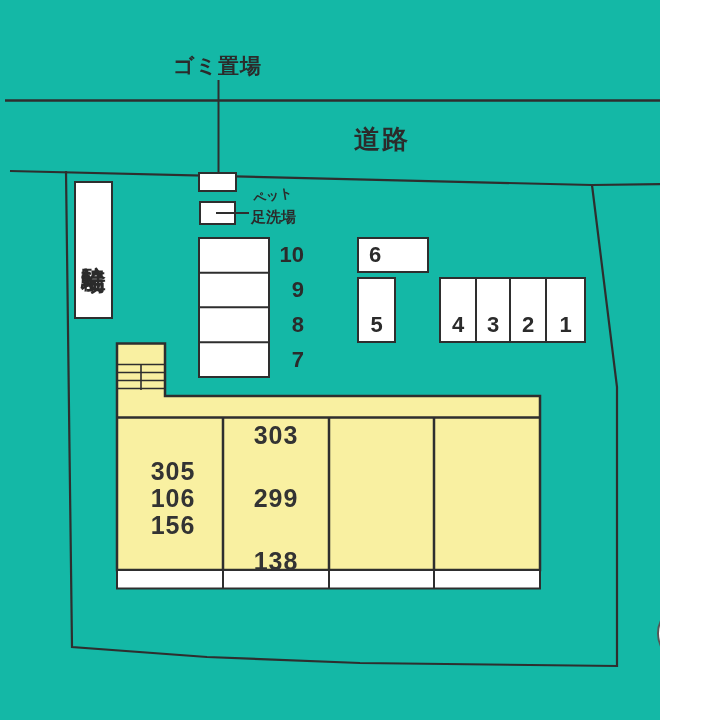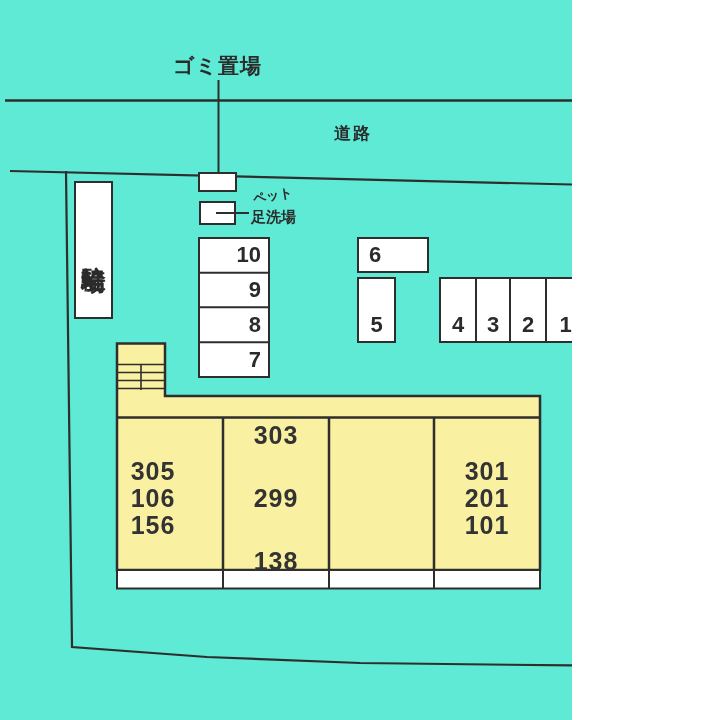--- a/index.html
+++ b/index.html
@@ -1,51 +1,51 @@
 <!DOCTYPE html>
 <html><head>
 <meta charset="utf-8">
 <style>
   html,body{margin:0;padding:0;background:#ffffff;}
   .canvas{
-    position:relative;width:572px;height:720px;background:#5eead4;overflow:hidden;
+    position:relative;width:660px;height:720px;background:#14b8a6;overflow:hidden;
     font-family:"Liberation Sans","DejaVu Sans",sans-serif;color:#222;
   }
   .canvas svg{position:absolute;left:0;top:0;}
   .lbl{position:absolute;color:#2b2b2b;font-weight:bold;white-space:nowrap;}
   .lbl-garbage{left:160px;top:52px;width:115px;text-align:center;font-size:21px;letter-spacing:1px;}
-  .lbl-road{left:334px;top:122px;font-size:17px;letter-spacing:2px;}
+  .lbl-road{left:354px;top:122px;font-size:26px;letter-spacing:2px;}
   .lbl-bicycle{
     left:75px;top:182px;width:37px;height:136px;
     display:flex;align-items:center;justify-content:center;
     writing-mode:vertical-rl;text-orientation:upright;
     font-size:24px;letter-spacing:2px;
   }
   .lbl-pet1{left:253px;top:190px;font-size:13px;transform:rotate(-9deg);transform-origin:left center;}
   .lbl-pet2{left:251px;top:208px;font-size:15px;}
   .pnum{position:absolute;display:flex;color:#2b2b2b;font-weight:600;font-size:22px;}
-  .pcol{left:199px;width:62px;height:34px;align-items:center;justify-content:flex-end;}
+  .pcol{left:199px;width:62px;height:34px;align-items:center;justify-content:flex-end;padding-left:43px;}
   .pcol0{top:238px;}
   .pcol1{top:273px;}
   .pcol2{top:308px;}
   .pcol3{top:343px;}
   .p6{left:358px;top:238px;width:70px;height:34px;align-items:center;justify-content:flex-start;padding-left:11px;box-sizing:border-box;}
   .p5{left:358px;top:278px;width:37px;height:64px;align-items:flex-end;justify-content:center;padding-bottom:4px;box-sizing:border-box;}
   .prow{top:278px;height:64px;align-items:flex-end;justify-content:center;padding-bottom:4px;box-sizing:border-box;}
   .prow0{left:440px;width:36px;}
   .prow1{left:476px;width:34px;}
   .prow2{left:510px;width:36px;}
   .prow3{left:546px;width:39px;}
   .unit{
     position:absolute;top:418px;height:152px;
     display:flex;flex-direction:column;align-items:center;justify-content:center;
     padding-top:8px;box-sizing:border-box;
     font-size:25px;font-weight:bold;line-height:27px;color:#333;letter-spacing:1px;
   }
-  .unit0{left:100px;width:106px;}
+  .unit0{left:120px;width:106px;}
   .unit1{left:223px;width:106px;gap:36px;}
   .unit2{left:329px;width:105px;}
   .unit3{left:434px;width:106px;}
 </style>
 </head>
 <body>
 
 <div class="canvas">
 
   <svg width="720" height="720" viewBox="0 0 720 720">
@@ -120,19 +120,14 @@
   <div class="unit unit0">
     <span>305</span>
     <span>106</span>
     <span>156</span>
   </div>
   <div class="unit unit1">
     <span>303</span>
     <span>299</span>
     <span>138</span>
   </div>
-  <div class="unit unit3">
-    <span>301</span>
-    <span>201</span>
-    <span>101</span>
-  </div>
 
 </div>
 
 </body></html>

